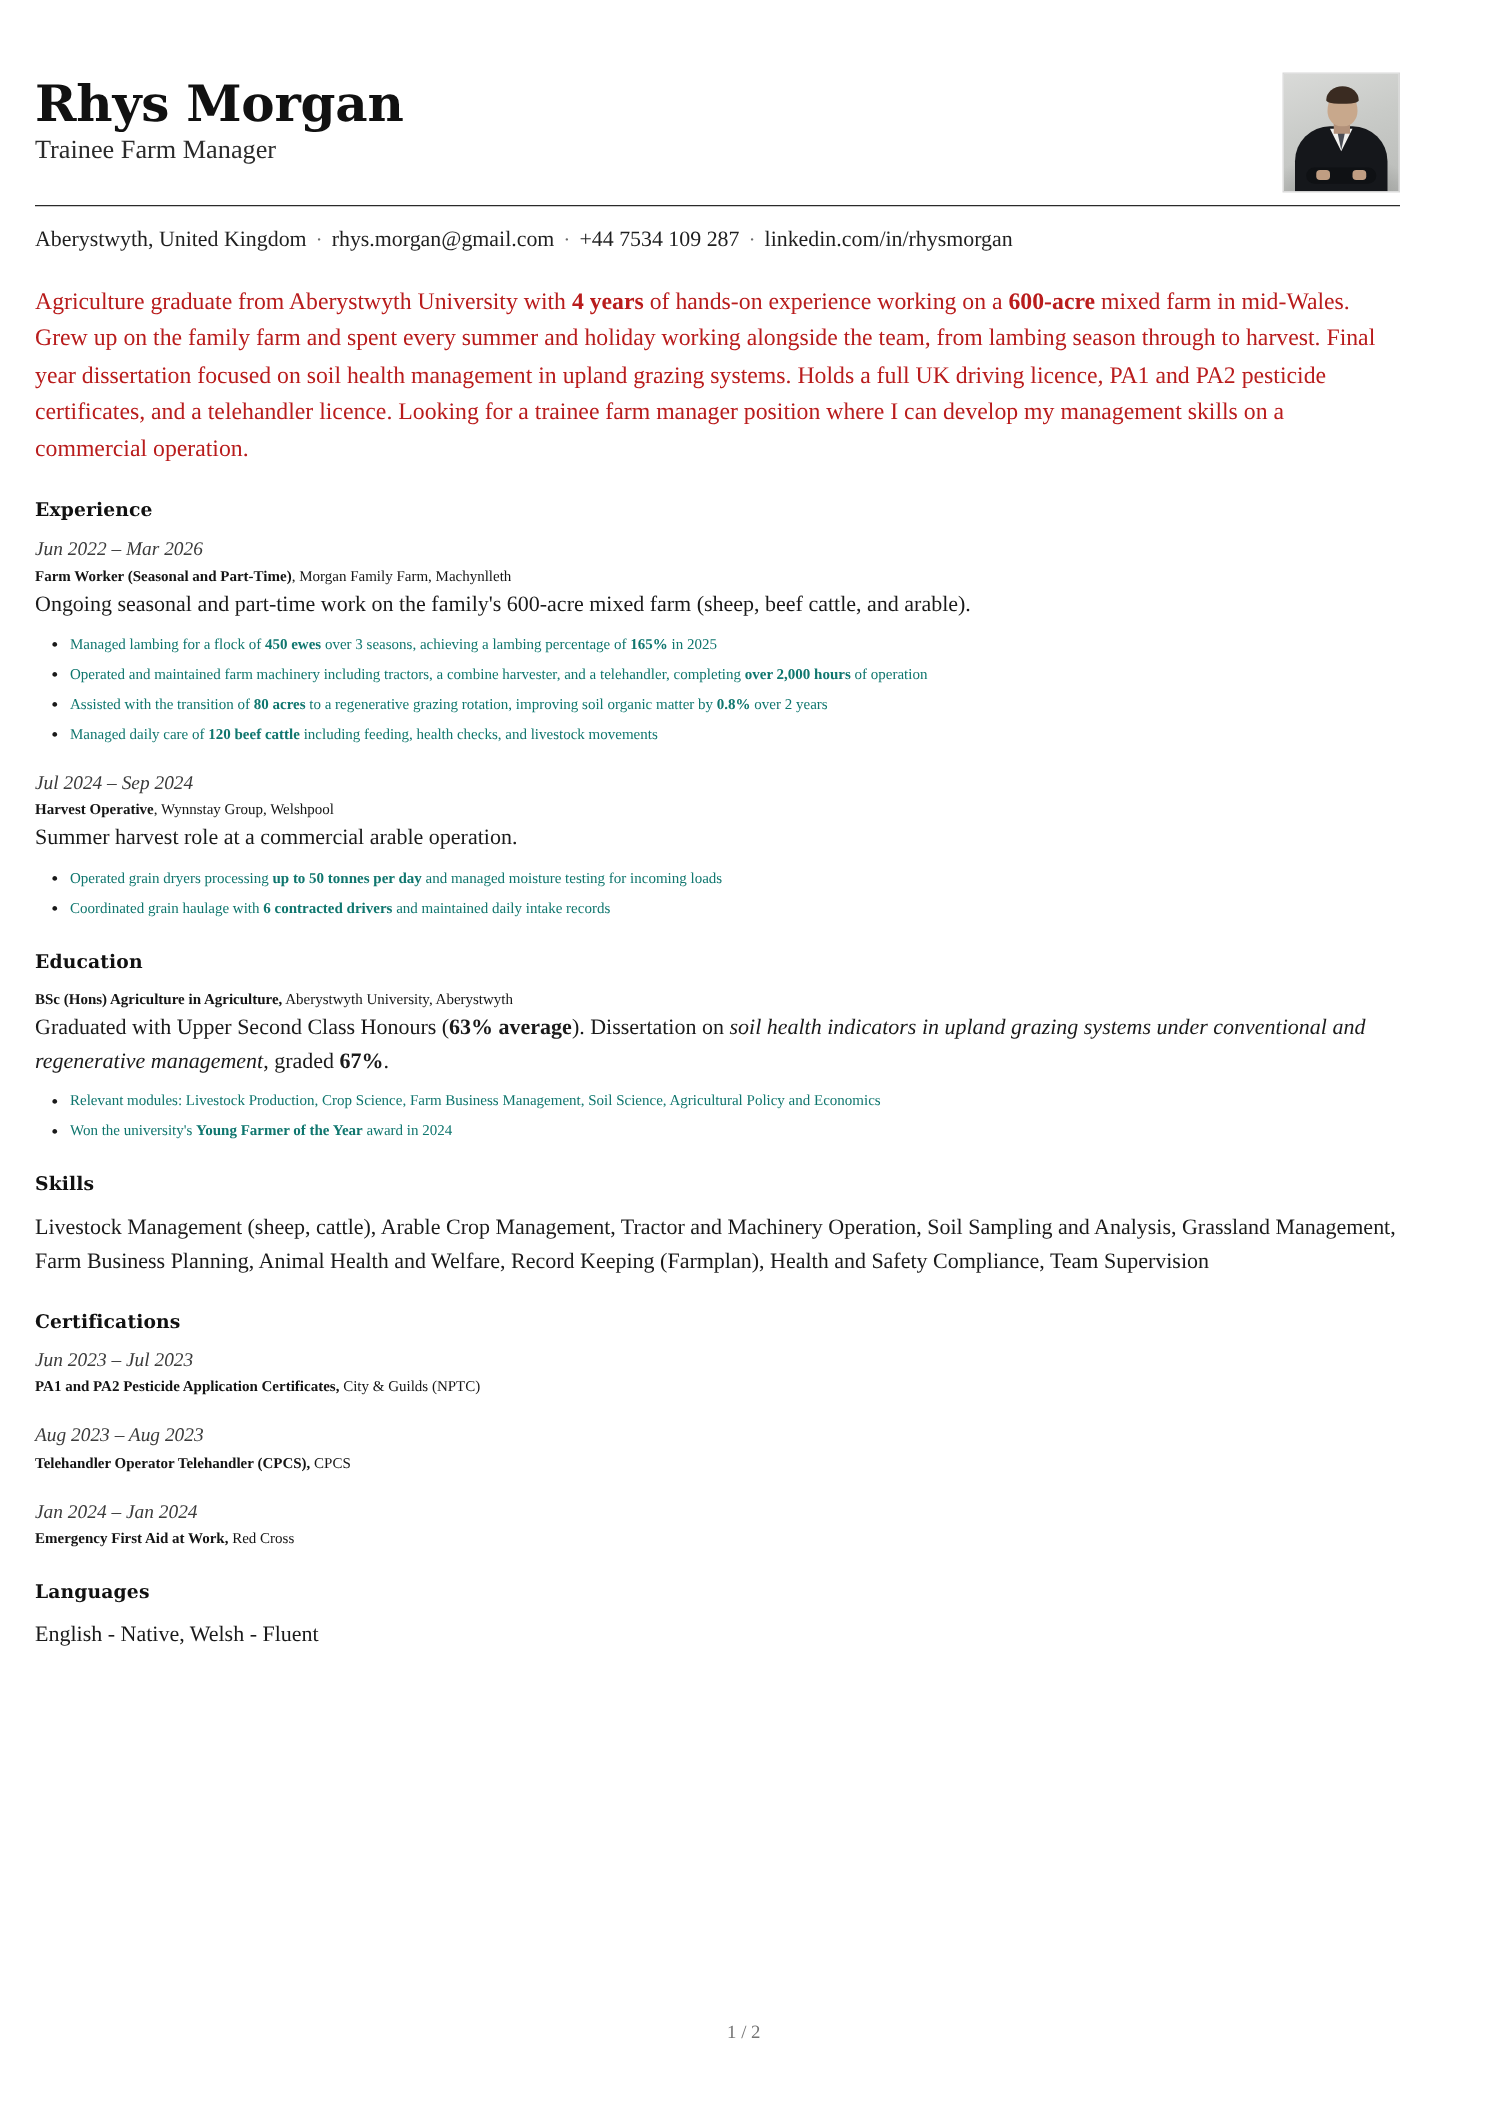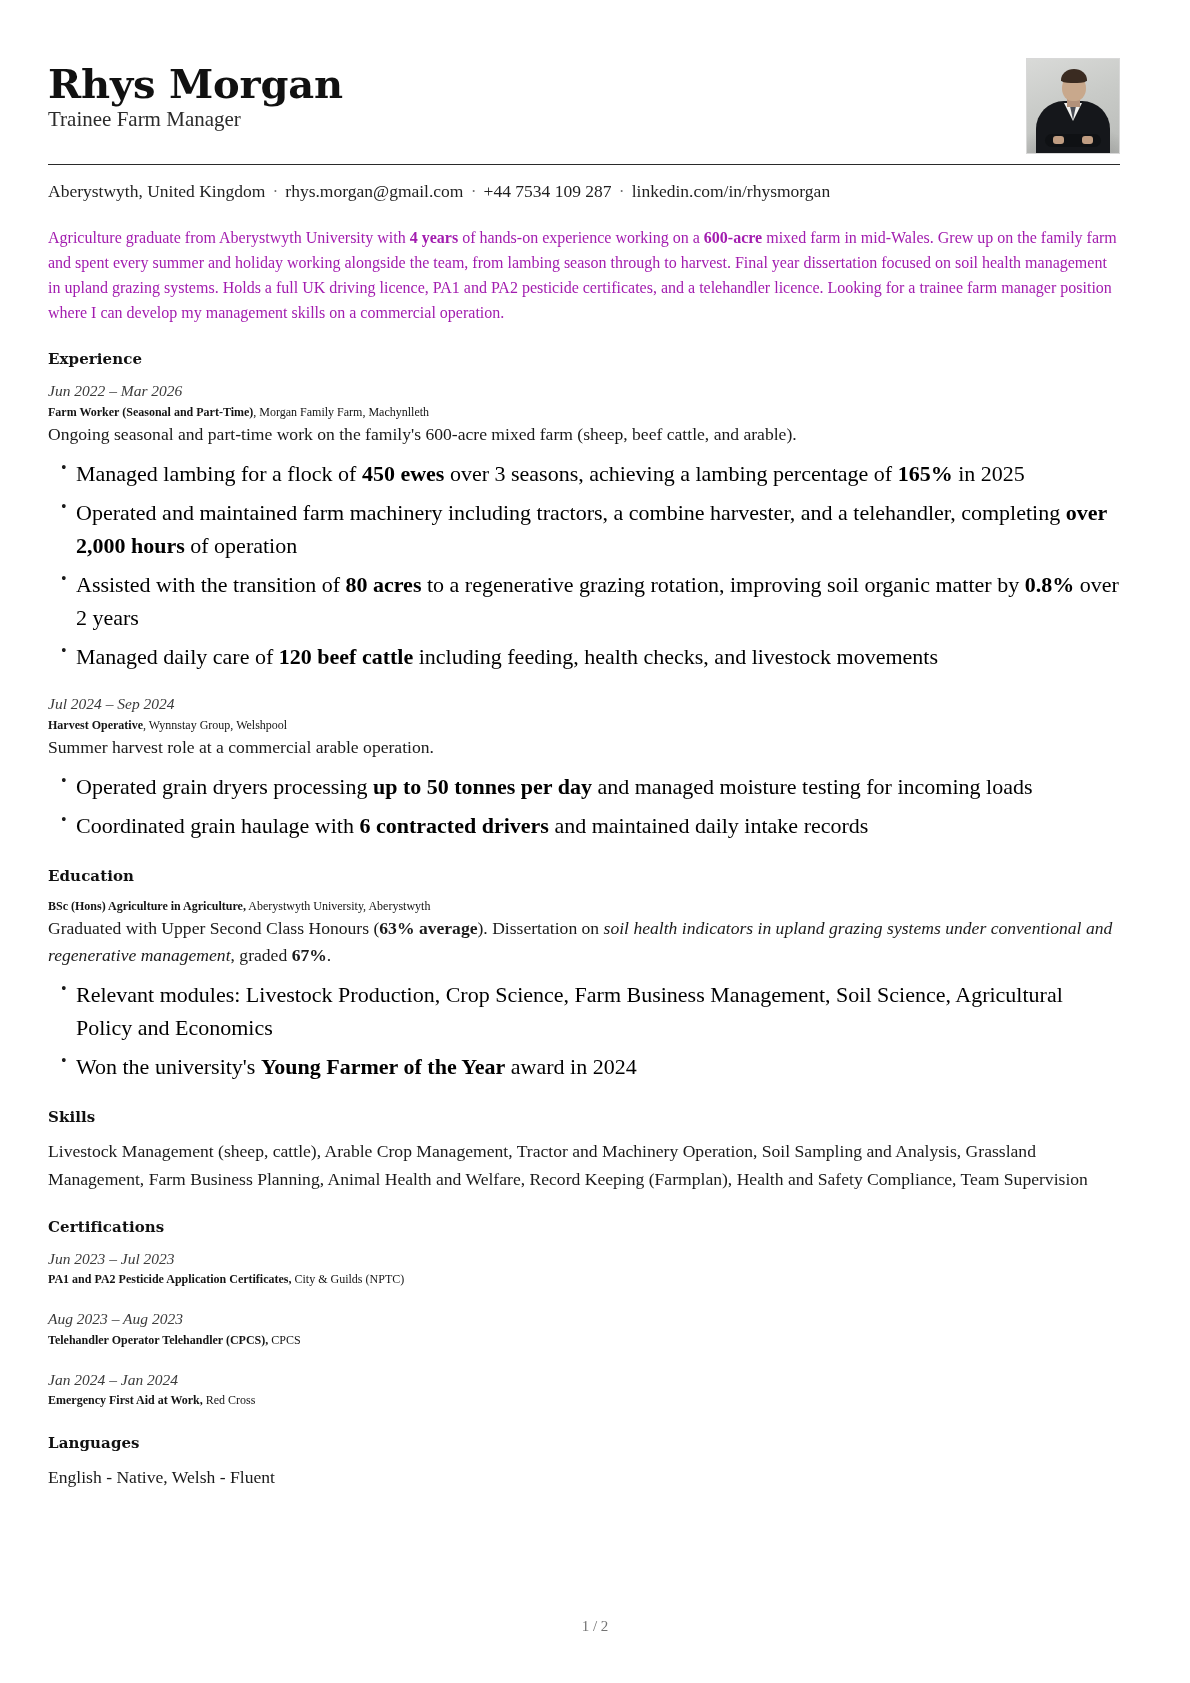--- a/index.html
+++ b/index.html
@@ -10,21 +10,21 @@
   body {
     font-family: "Liberation Serif", serif;
     color: #1a1a1a;
   }
   .page {
     position: relative;
     width: 1190px;
     height: 1683px;
     background: #ffffff;
     box-sizing: border-box;
-    padding: 56px 70px 0 48px;
+    padding: 56px 70px 0 28px;
     overflow: hidden;
   }
 
   
   .header {
     position: relative;
     display: flex;
     align-items: flex-start;
     justify-content: space-between;
     padding-bottom: 8px;
@@ -157,24 +157,24 @@
     white-space: nowrap;
   }
   .contact .sep {
     color: #6d6d6d;
     padding: 0 3px;
     font-size: 16px;
   }
 
   
   .summary {
-    font-size: 16px;
+    font-size: 19px;
     line-height: 1.55;
     text-align: left;
-    color: #a21caf;
+    color: #b91c1c;
     margin: 22px 0 0 0;
   }
 
   
   .section { margin-top: 25px; }
   .section-title {
     font-family: "DejaVu Serif", serif;
     font-size: 15px;
     font-weight: 700;
     color: #111111;
@@ -202,24 +202,24 @@
     color: #1a1a1a;
   }
   ul.bullets {
     list-style: none;
     margin: 9px 0 0 0;
     padding: 0;
   }
   ul.bullets li {
     position: relative;
     padding-left: 28px;
-    font-size: 22px;
+    font-size: 12px;
     line-height: 1.5;
     margin-bottom: 6px;
-    color: #000000;
+    color: #0f766e;
   }
   ul.bullets li::before {
     content: "\2022";
     position: absolute;
     left: 13px;
     top: -1px;
     font-size: 16px;
     color: #1a1a1a;
   }
   .plain-block {

